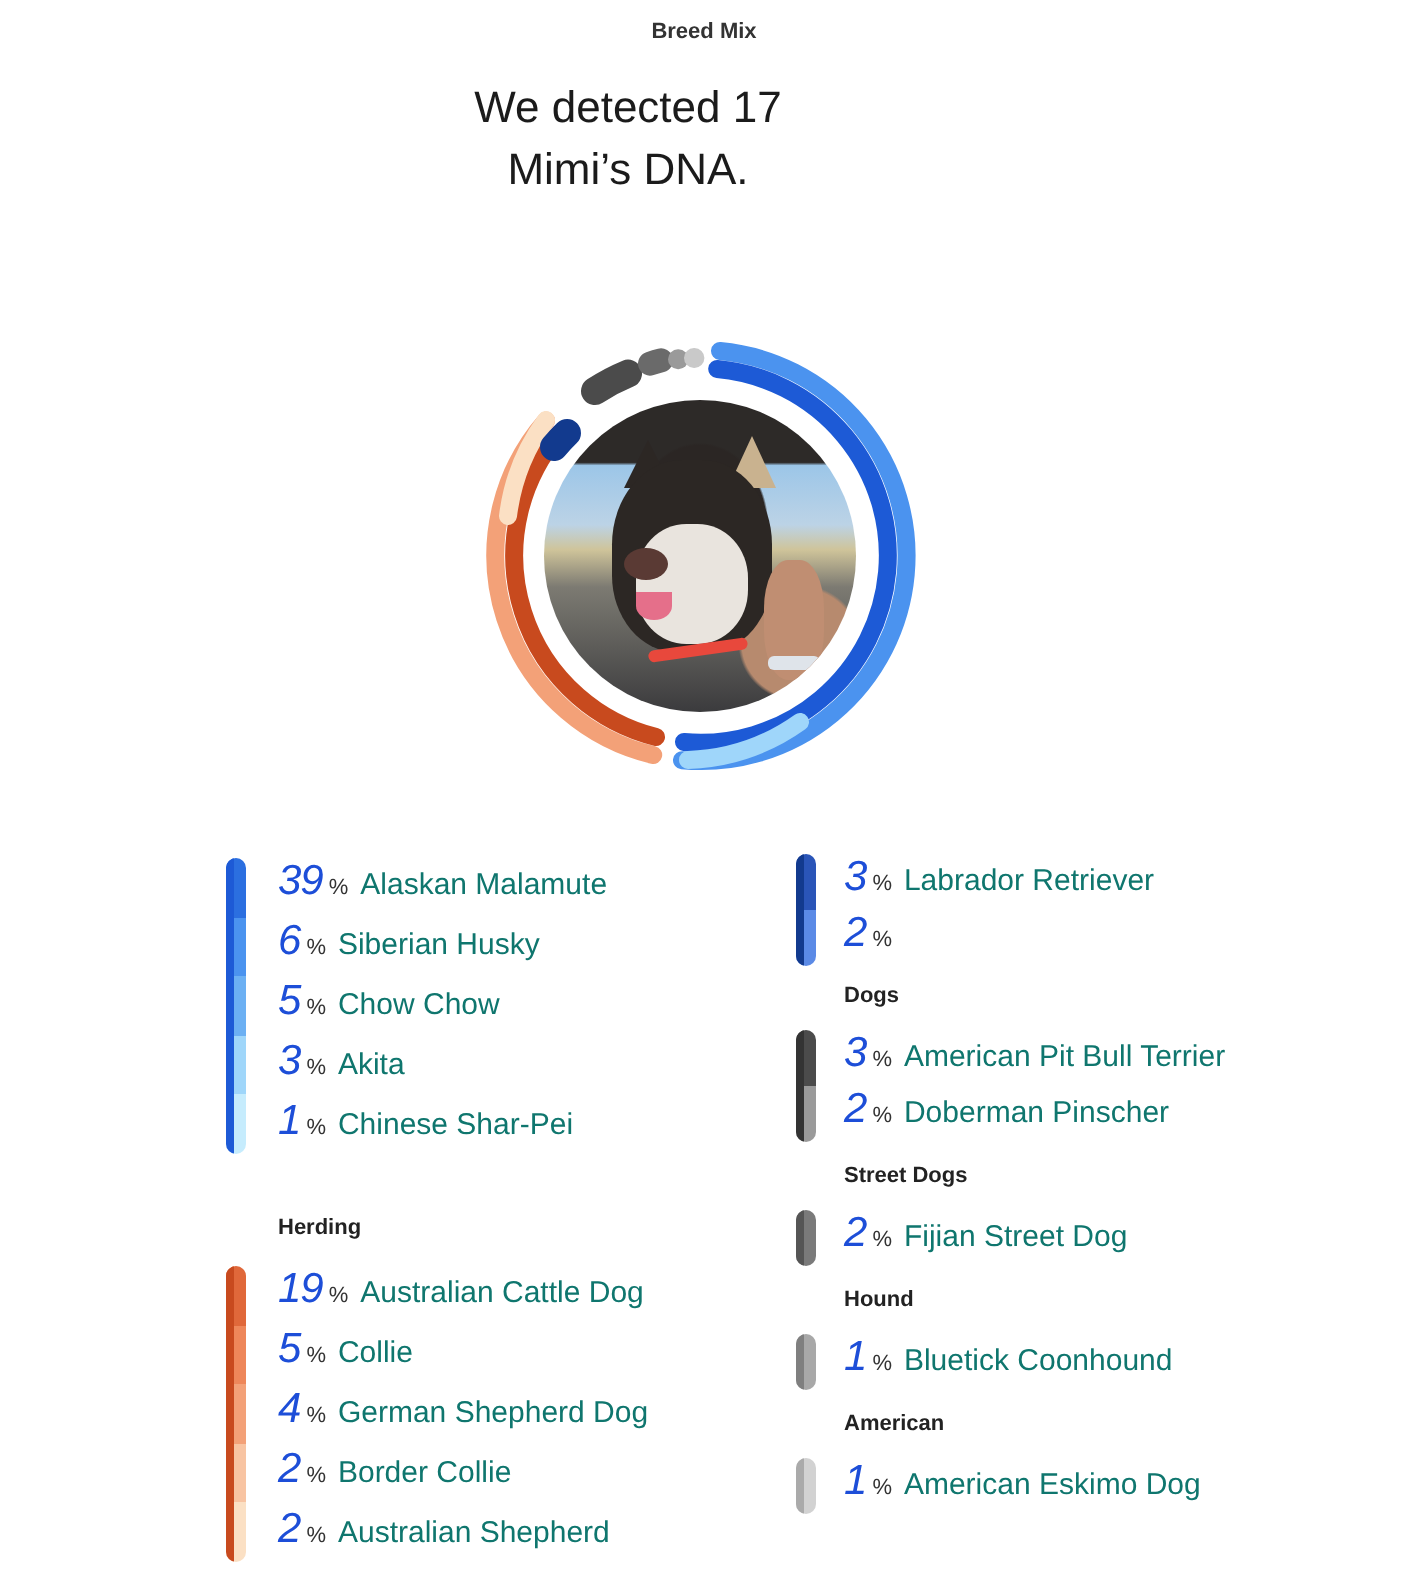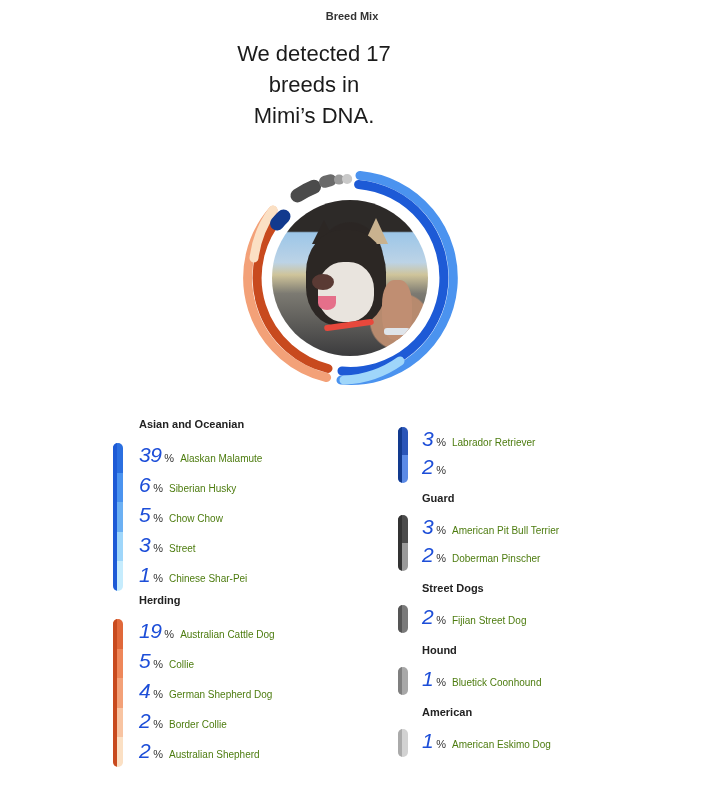--- a/index.html
+++ b/index.html
@@ -27,29 +27,28 @@
 
   .col{position:absolute;}
   .group-title{font-size:11px;font-weight:bold;color:#222;height:14px;line-height:14px;}
   .group{position:relative;}
   .bar{position:absolute;left:0;width:10px;border-radius:5px;overflow:hidden;display:flex;flex-direction:column;}
   .bar .seg{flex:1;width:100%;}
   .bar .edge{position:absolute;left:0;top:0;width:4px;height:100%;}
   .item{display:flex;align-items:baseline;white-space:nowrap;}
   .pct{font-size:21px;color:#1d4ed8;letter-spacing:-0.5px;font-style:italic;}
   .pctsign{font-size:11px;color:#333;margin-left:3px;margin-right:6px;}
-  .name{font-size:10px;color:#4d7c0f;}
+  .name{font-size:15px;color:#0f766e;}
 </style>
 </head>
 <body>
 
 <div class="eyebrow">Breed Mix</div>
 <div class="headline">
   <span>We detected 17</span>
-  <span>breeds in</span>
   <span>Mimi’s DNA.</span>
 </div>
 
 <svg class="ring" viewBox="0 0 220 220" width="220" height="220">
   <g fill="none" stroke-linecap="round">
 
     <path d="M 120.0 7.5 A 102.5 102.5 0 1 1 101.0 212.1" stroke="#4b93ef" stroke-width="9"></path>
     <path d="M 118.6 16.5 A 93.5 93.5 0 1 1 102.0 203.0" stroke="#1d5ad6" stroke-width="9"></path>
     <path d="M 160 193 A 102.5 102.5 0 0 1 104 212" stroke="#9fd6fa" stroke-width="9"></path>
 
@@ -75,21 +74,20 @@
   <div class="face"></div>
   <div class="mask"></div>
   <div class="nose"></div>
   <div class="tongue"></div>
   <div class="collar"></div>
   <div class="hand"></div>
   <div class="band"></div>
 </div>
 
 <div class="col" style="left:113px;top:417px;width:260px;">
-  <div class="group-title" style="margin-left:26px;">Asian and Oceanian</div>
   <div class="group" style="margin-top:12px;height:150px;">
     <div class="bar" style="top:0;height:148px;">
       <div class="seg" style="background:#2b6fe0"></div>
       <div class="seg" style="background:#4b93ef"></div>
       <div class="seg" style="background:#6cb0f3"></div>
       <div class="seg" style="background:#9fd6fa"></div>
       <div class="seg" style="background:#c6ecfd"></div>
       <div class="edge" style="background:#1d5ad6"></div>
     </div>
     <div style="margin-left:26px;">
@@ -104,31 +102,31 @@
           <span class="name">Siberian Husky</span>
         </div>
       <div class="item" style="height:30px;">
           <span class="pct">5</span>
           <span class="pctsign">%</span>
           <span class="name">Chow Chow</span>
         </div>
       <div class="item" style="height:30px;">
           <span class="pct">3</span>
           <span class="pctsign">%</span>
-          <span class="name">Street</span>
+          <span class="name">Akita</span>
         </div>
       <div class="item" style="height:30px;">
           <span class="pct">1</span>
           <span class="pctsign">%</span>
           <span class="name">Chinese Shar-Pei</span>
         </div>
     </div>
   </div>
 
-  <div class="group-title" style="margin-left:26px;margin-top:0;">Herding</div>
+  <div class="group-title" style="margin-left:26px;margin-top:28px;">Herding</div>
   <div class="group" style="margin-top:12px;height:150px;">
     <div class="bar" style="top:0;height:148px;">
       <div class="seg" style="background:#e0683a"></div>
       <div class="seg" style="background:#ee875a"></div>
       <div class="seg" style="background:#f3a178"></div>
       <div class="seg" style="background:#f8c4a2"></div>
       <div class="seg" style="background:#fbe0c4"></div>
       <div class="edge" style="background:#c84a1e"></div>
     </div>
     <div style="margin-left:26px;">
@@ -174,21 +172,21 @@
           <span class="pctsign">%</span>
           <span class="name">Labrador Retriever</span>
         </div>
       <div class="item" style="height:28px;">
           <span class="pct">2</span>
           <span class="pctsign">%</span>
         </div>
     </div>
   </div>
 
-  <div class="group-title" style="margin-left:24px;margin-top:8px;">Guard</div>
+  <div class="group-title" style="margin-left:24px;margin-top:8px;">Dogs</div>
   <div class="group" style="margin-top:10px;height:56px;">
     <div class="bar" style="top:0;height:56px;">
       <div class="seg" style="background:#4b4b4b"></div>
       <div class="seg" style="background:#9a9a9a"></div>
       <div class="edge" style="background:#333333"></div>
     </div>
     <div style="margin-left:24px;">
       <div class="item" style="height:28px;">
           <span class="pct">3</span>
           <span class="pctsign">%</span>

